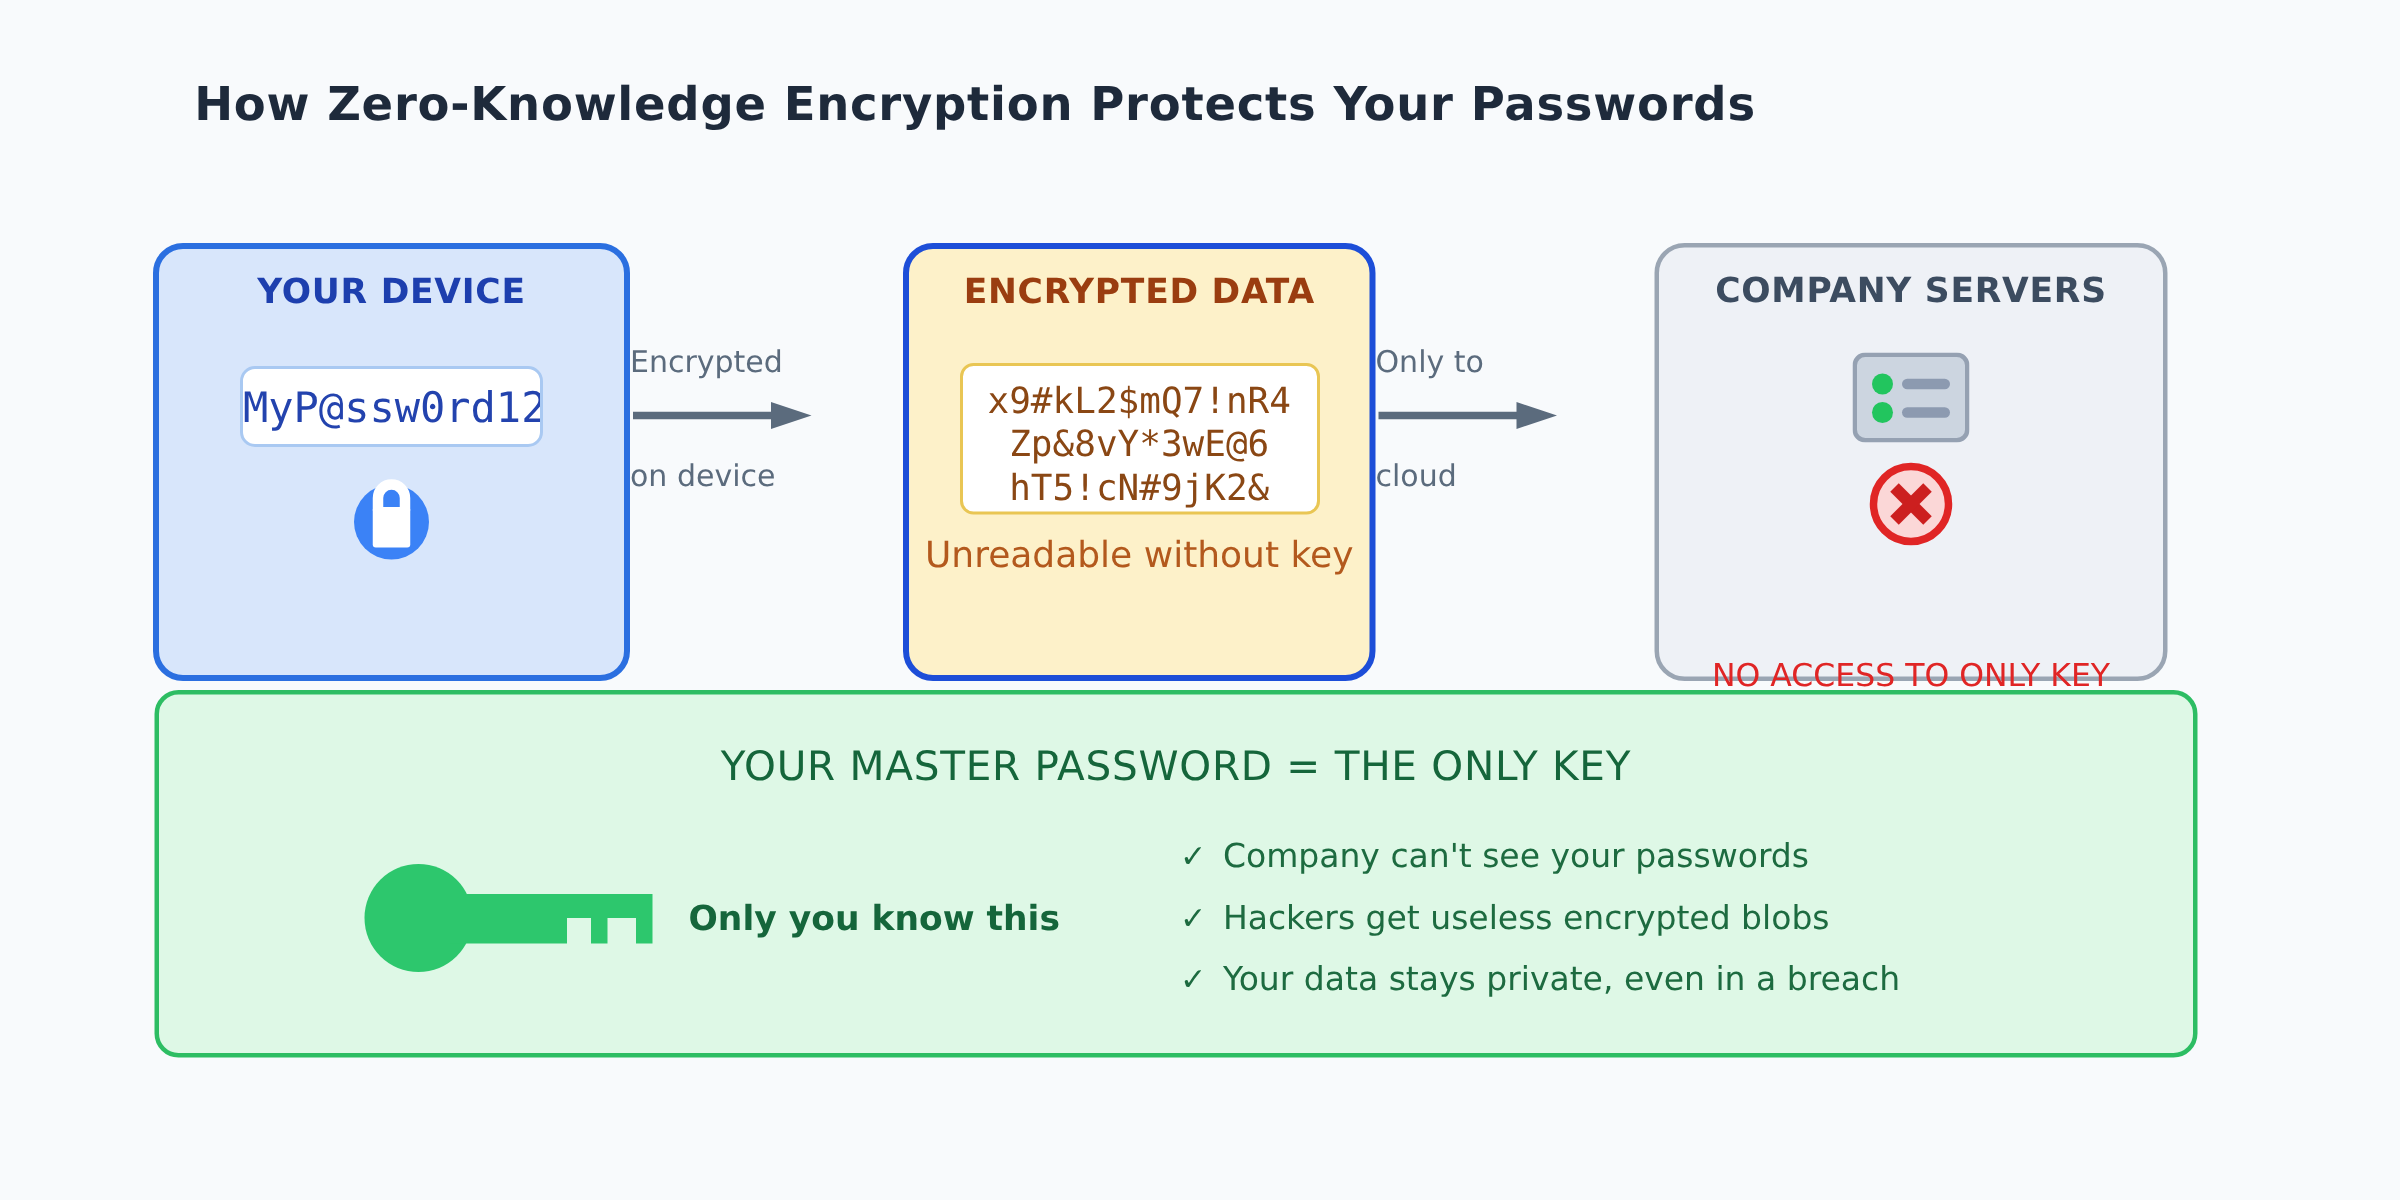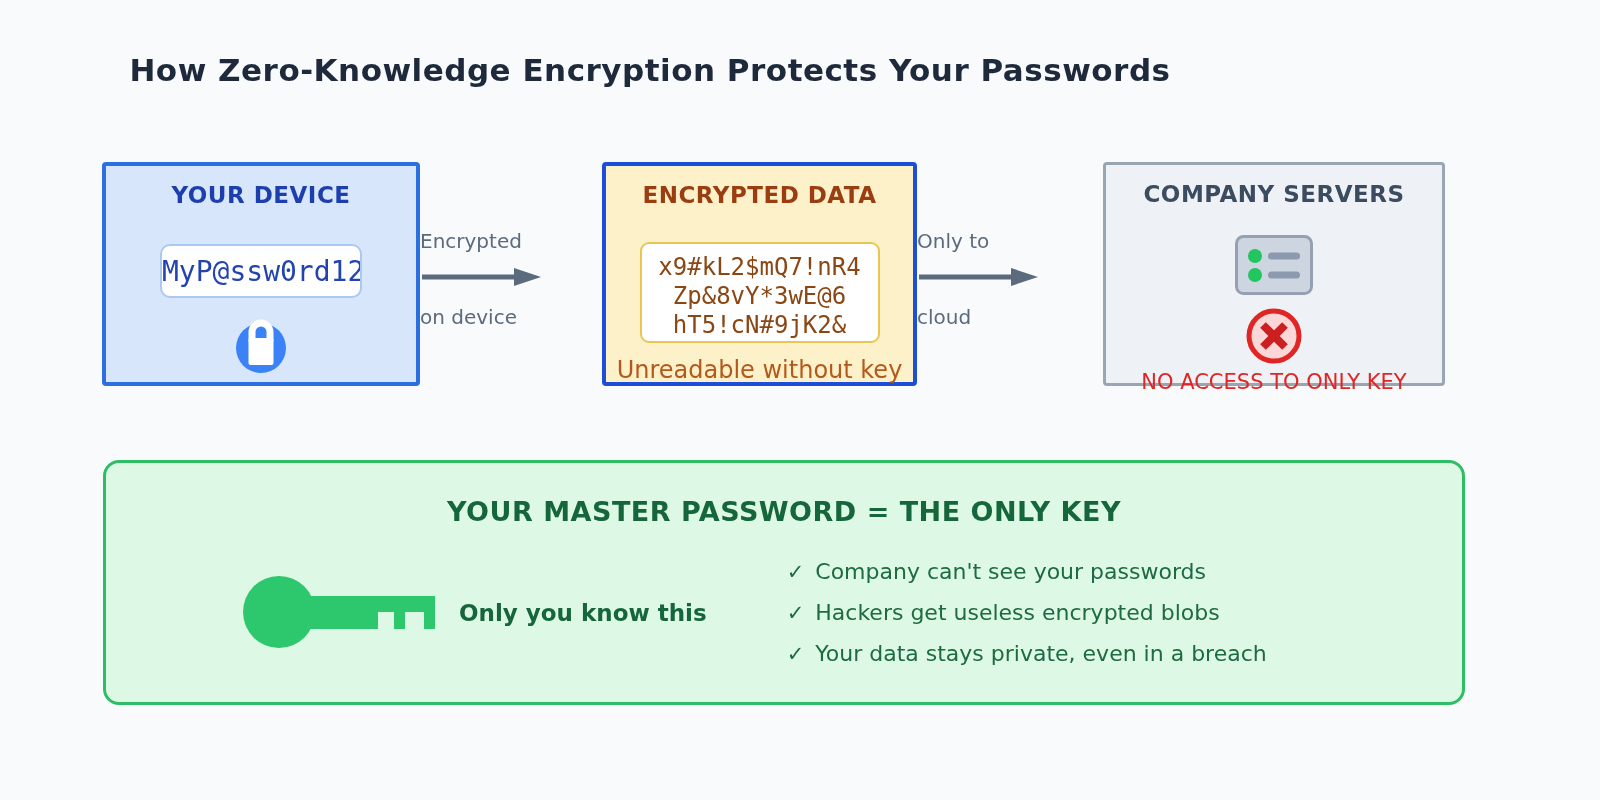--- a/index.html
+++ b/index.html
@@ -13,22 +13,22 @@
   .page-title {
     position: absolute;
     top: 52px; left: 0; width: 1300px;
     text-align: center;
     font-size: 31px; font-weight: bold;
     color: #1e2a3b;
     letter-spacing: 0.5px;
   }
   .card {
     position: absolute;
-    top: 162px; height: 224px;
-    border-radius: 4px;
+    top: 162px; height: 292px;
+    border-radius: 20px;
     text-align: center;
   }
   .card-title {
     margin-top: 16px;
     font-size: 23px; font-weight: bold;
     letter-spacing: 0.5px;
   }
   
   .device-card {
     left: 102px; width: 318px;
@@ -111,21 +111,21 @@
     position: absolute;
     left: 103px; top: 460px;
     width: 1362px; height: 245px;
     background: #def8e6;
     border: 3.5px solid #2dbd63;
     border-radius: 16px;
   }
   .master-title {
     margin-top: 33px;
     text-align: center;
-    font-size: 27px; font-weight: bold;
+    font-size: 27px; font-weight: normal;
     color: #15663b;
     letter-spacing: 0.5px;
   }
   .key-row {
     margin-top: 32px;
     padding-left: 136px;
     display: flex;
     align-items: center;
   }
   .key-label {

